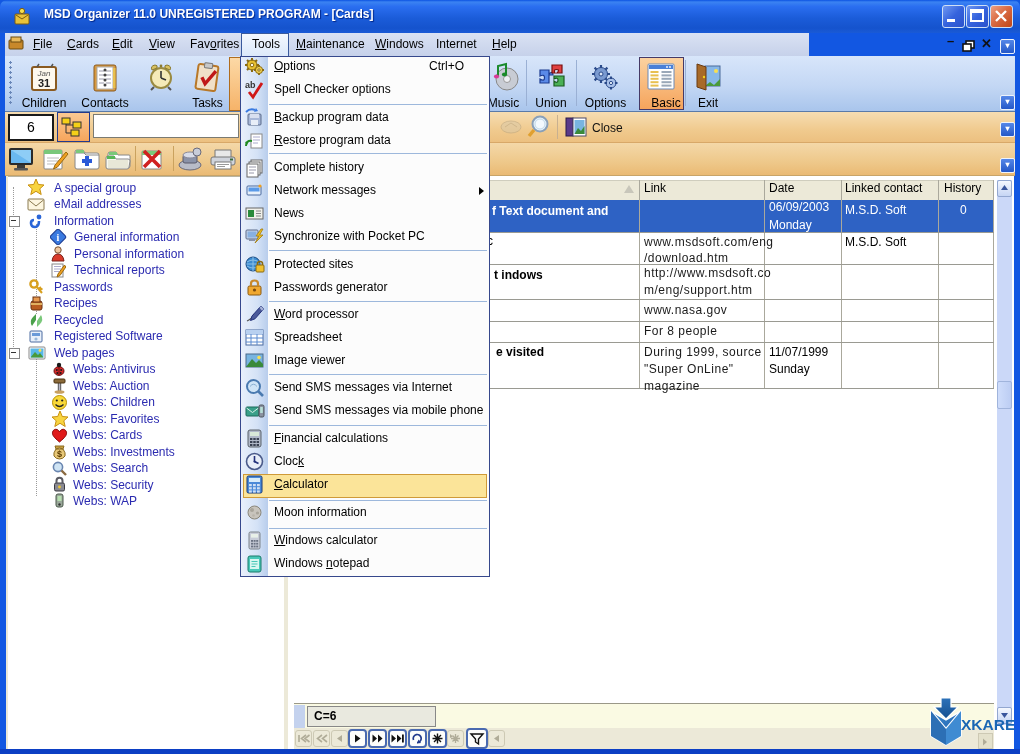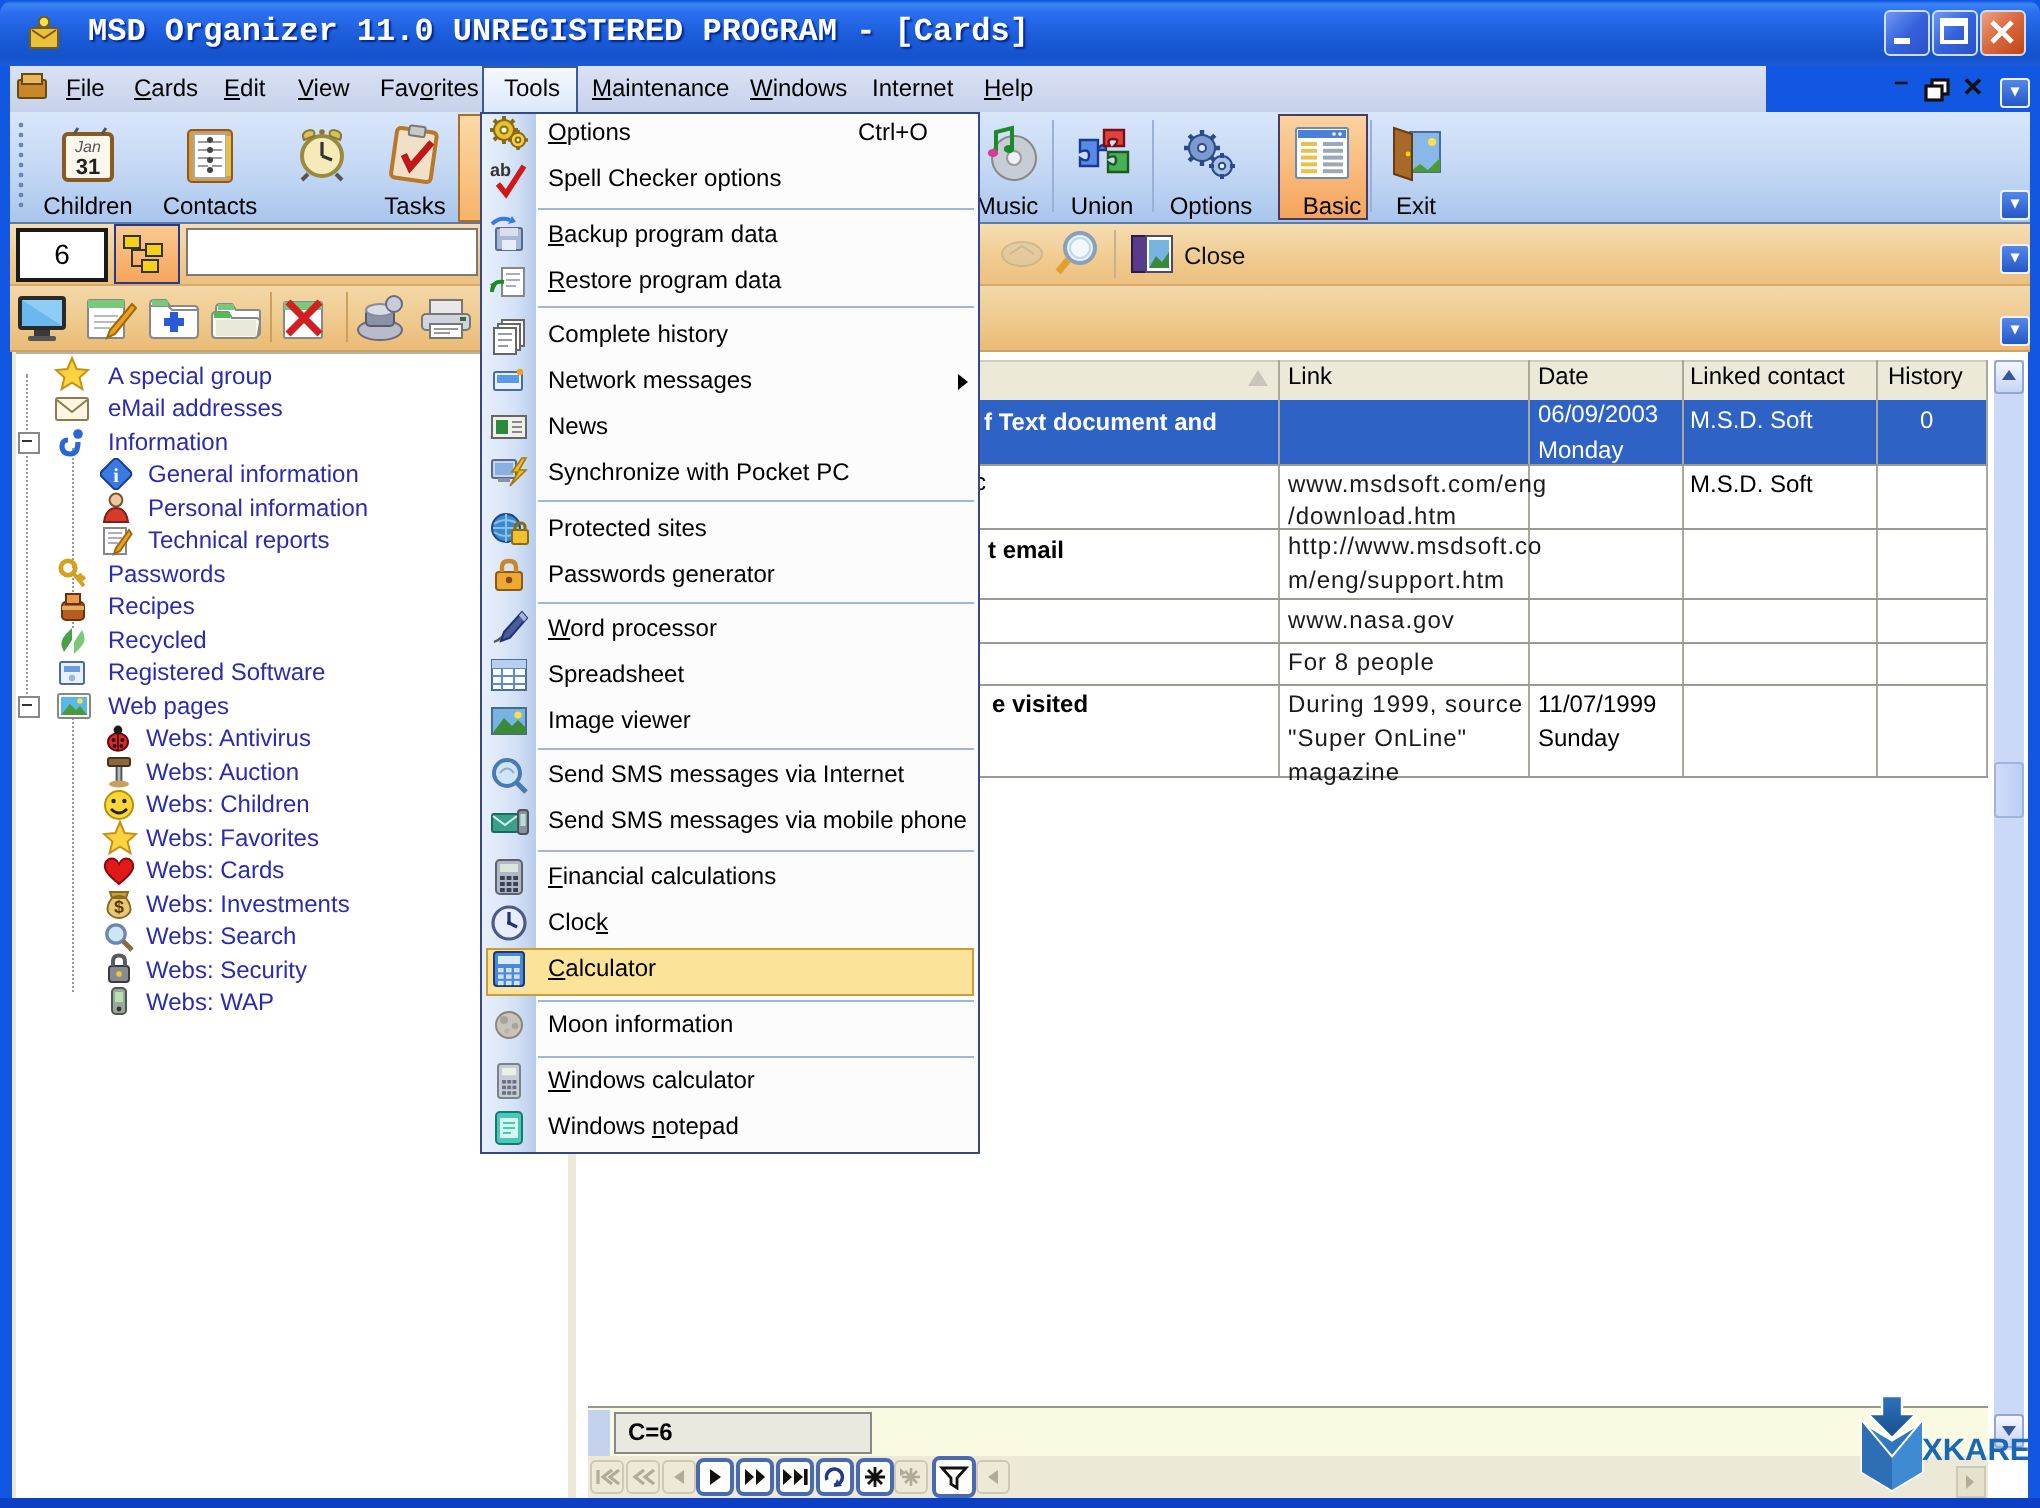--- a/index.html
+++ b/index.html
@@ -2,28 +2,28 @@
 <html><head><meta charset="utf-8">
 <style>
 html,body{margin:0;padding:0;}
 body{width:1020px;height:754px;overflow:hidden;font-family:"Liberation Sans",sans-serif;}
 #win{position:relative;width:1020px;height:754px;background:#1257e2;overflow:hidden;}
 .abs{position:absolute;}
 
 #title{left:0;top:0;width:1020px;height:33px;
  background:linear-gradient(180deg,#0b52e2 0%,#3b83f2 6%,#2a6ef0 20%,#1b5cd9 55%,#1553cd 85%,#1a5ad6 100%);
  border-radius:7px 7px 0 0;}
-#title .txt{left:44px;top:7px;color:#fff;font-size:16px;font-weight:bold;text-shadow:1px 1px 1px #00268a;font-family:Liberation Mono, monospace;}
+#title .txt{left:44px;top:7px;color:#fff;font-size:12px;font-weight:bold;text-shadow:1px 1px 1px #00268a;}
 .tbtn{top:5px;width:21px;height:21px;border-radius:3px;border:1px solid #cfe0f6;}
 .tbtn.mn{left:942px;background:linear-gradient(135deg,#7099f2 0%,#3563dd 50%,#2a52cc 100%);}
 .tbtn.mx{left:966px;background:linear-gradient(135deg,#7099f2 0%,#3563dd 50%,#2a52cc 100%);}
 .tbtn.cl{left:990px;background:linear-gradient(135deg,#eda183 0%,#da6b43 45%,#c04516 100%);}
 .tbtn svg{position:absolute;left:0;top:0;}
 
-#menubar{left:5px;top:33px;width:878px;height:23px;background:linear-gradient(180deg,#dae2f3,#c6d1ea);border-bottom:1px solid #9ab0d8;}
+#menubar{left:5px;top:33px;width:804px;height:23px;background:linear-gradient(180deg,#dae2f3,#c6d1ea);border-bottom:1px solid #9ab0d8;}
 .mitem{top:4px;font-size:12px;color:#000;}
 #toolsbox{left:236px;top:0px;width:46px;height:22px;border:1px solid #3a5a9c;background:linear-gradient(180deg,#f4f8fe,#dce9fa);}
 .winctl{top:3px;color:#111;font-weight:bold;font-size:13px;}
 
 #tb1{left:5px;top:56px;width:1010px;height:55px;background:linear-gradient(180deg,#d8e6fa 0%,#c3d7f4 55%,#a9c5ec 100%);border-bottom:1px solid #5a7aa8;}
 .tlabel{font-size:12px;color:#000;top:40px;text-align:center;}
 #basicbox{left:634px;top:1px;width:43px;height:51px;background:linear-gradient(180deg,#fcd2a0,#f5a45c);border:1px solid #463a66;}
 #cardspartial{left:224px;top:1px;width:11px;height:52px;background:linear-gradient(180deg,#fcd9a6,#f6b369);border-top:1px solid #b06d1e;border-bottom:1px solid #b06d1e;border-left:1px solid #b06d1e;}
 
 #tb2{left:5px;top:112px;width:1010px;height:30px;background:linear-gradient(180deg,#f6ddb2 0%,#f0ca8e 60%,#ecc080 100%);border-bottom:1px solid #d8a868;}
@@ -452,21 +452,21 @@
   <div class="hline abs" style="top:88px"></div>
   <div class="hline abs" style="top:123px"></div>
   <div class="hline abs" style="top:145px"></div>
   <div class="hline abs" style="top:166px"></div>
   <div class="hline abs" style="top:212px"></div>
 
   <div class="cell abs" style="left:199px;top:58px;">c</div>
   <div class="lcell abs" style="left:356px;top:59px;">www.msdsoft.com/eng</div>
   <div class="lcell abs" style="left:356px;top:75px;">/download.htm</div>
   <div class="cell abs" style="left:557px;top:59px;">M.S.D. Soft</div>
-  <div class="cell abs" style="left:206px;top:92px;font-weight:bold;">t email</div>
+  <div class="cell abs" style="left:206px;top:92px;font-weight:bold;">t indows</div>
   <div class="lcell abs" style="left:356px;top:90px;">http://www.msdsoft.co</div>
   <div class="lcell abs" style="left:356px;top:107px;">m/eng/support.htm</div>
   <div class="lcell abs" style="left:356px;top:127px;">www.nasa.gov</div>
   <div class="lcell abs" style="left:356px;top:148px;">For 8 people</div>
   <div class="cell abs" style="left:208px;top:169px;font-weight:bold;">e visited</div>
   <div class="lcell abs" style="left:356px;top:169px;">During 1999, source</div>
   <div class="cell abs" style="left:481px;top:169px;">11/07/1999</div>
   <div class="cell abs" style="left:481px;top:186px;">Sunday</div>
   <div class="lcell abs" style="left:356px;top:186px;">"Super OnLine"</div>
   <div class="lcell abs" style="left:356px;top:203px;">magazine</div>

